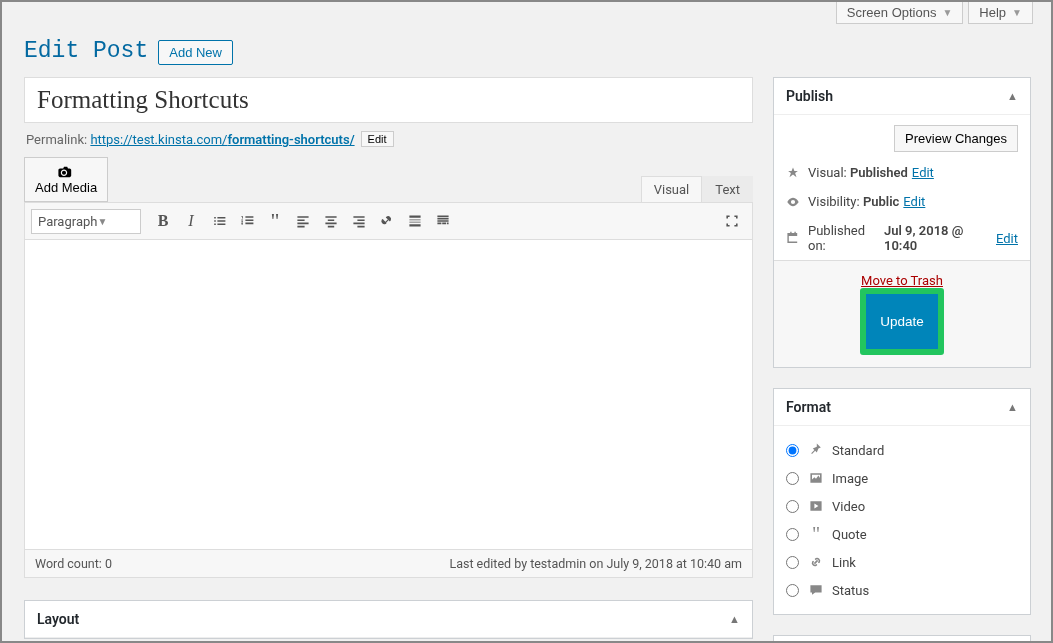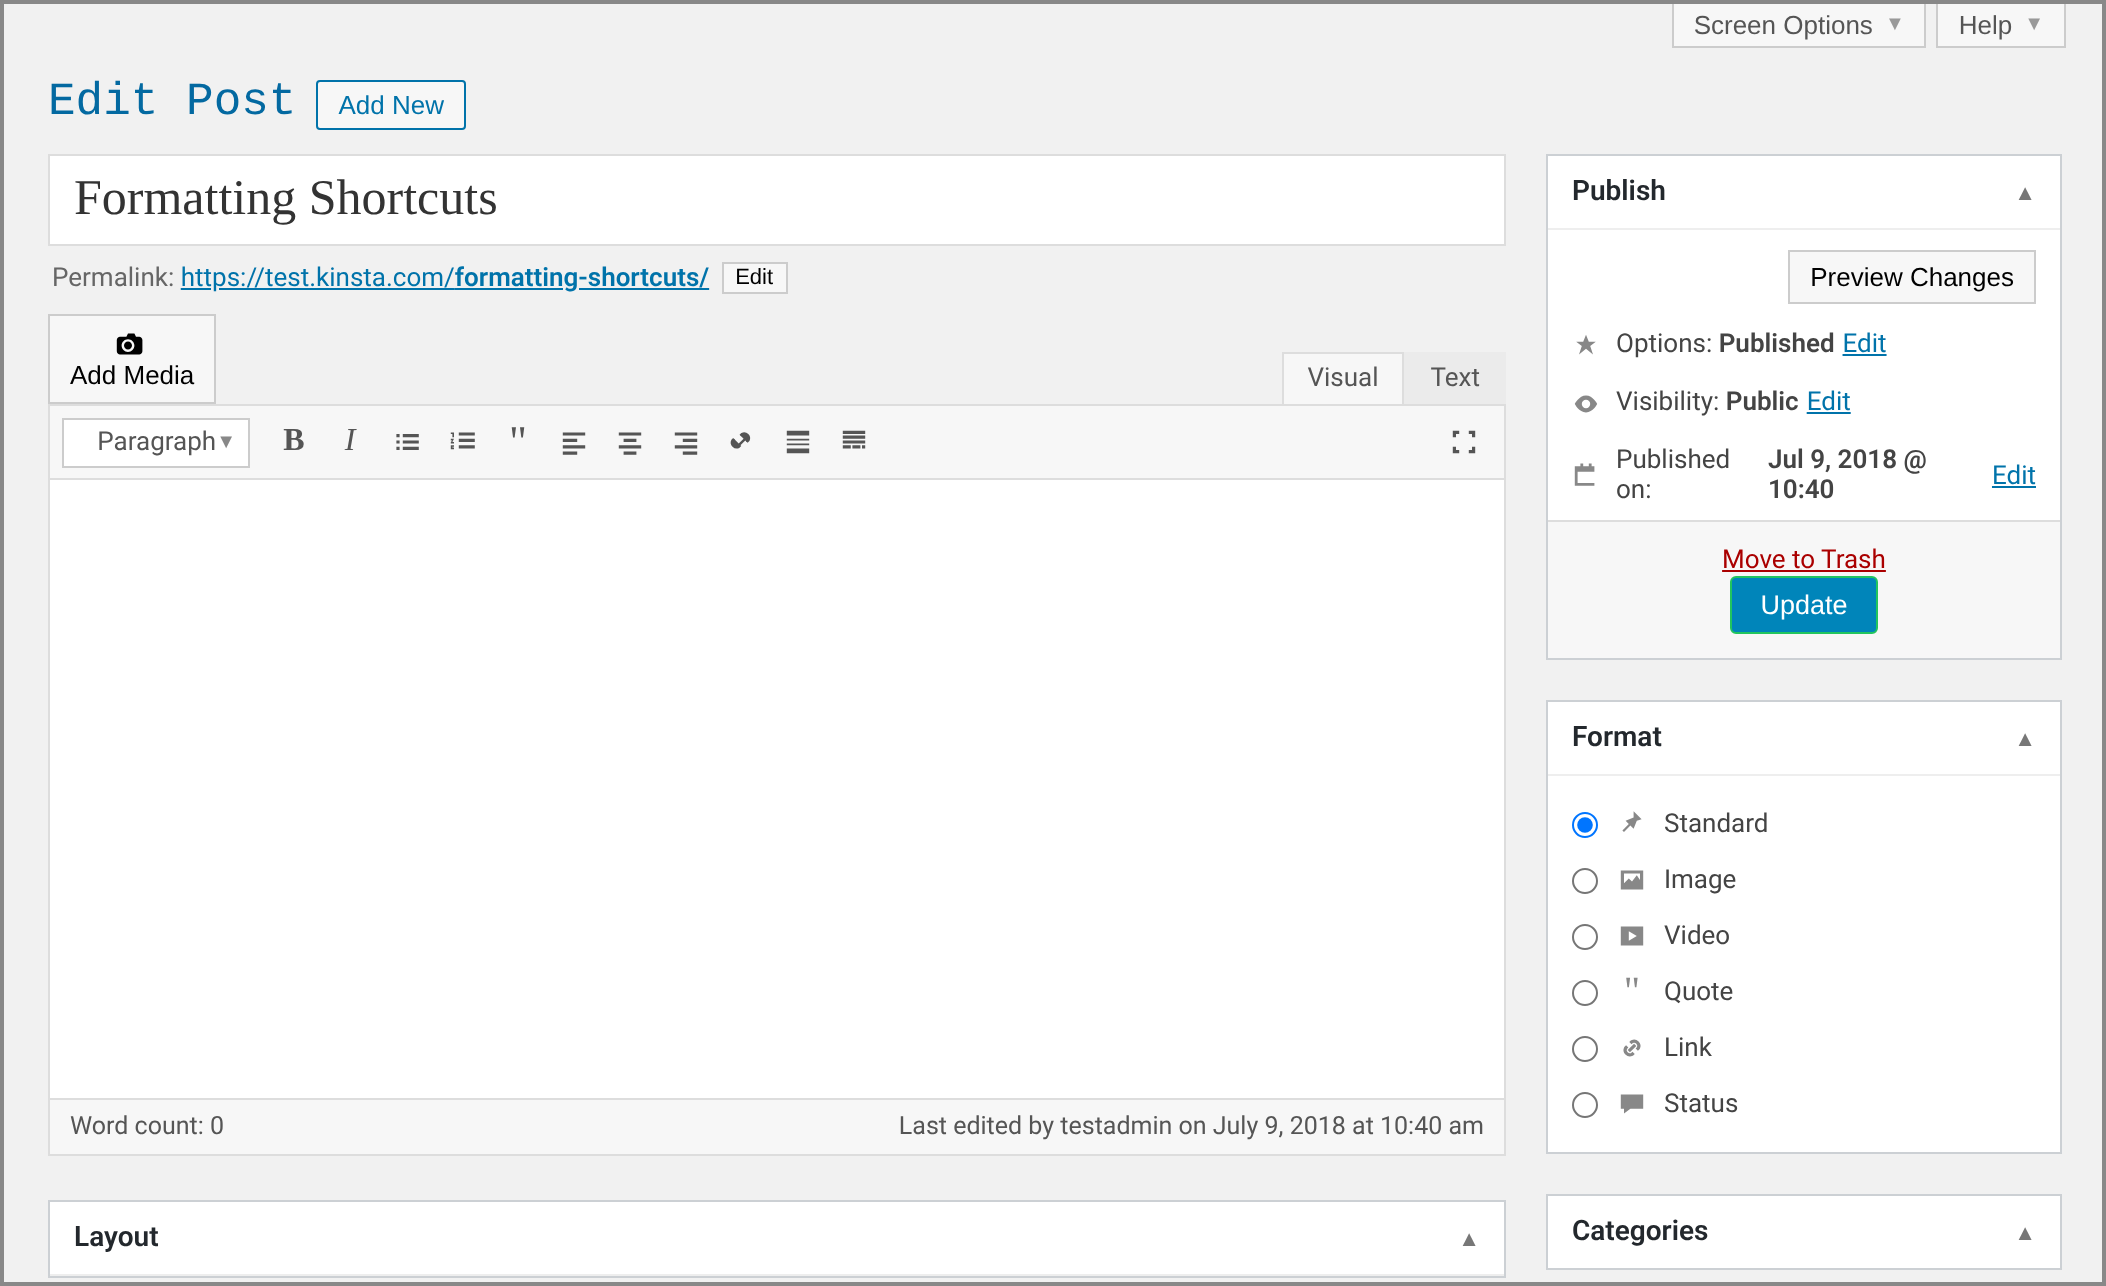--- a/index.html
+++ b/index.html
@@ -19,38 +19,38 @@
 .permalink-row a { color: #0073aa; text-decoration: underline; }
 .permalink-row a strong { font-weight: 600; }
 .edit-slug-btn { border: 1px solid #ccc; background: #f7f7f7; padding: 1px 6px; font-size: 11px; margin-left: 6px; cursor: pointer; }
 .media-row { display: flex; justify-content: space-between; align-items: flex-end; margin-bottom: 0; }
 .add-media-btn { border: 1px solid #ccc; background: #f7f7f7; padding: 6px 10px; font-size: 13px; cursor: pointer; display: flex; align-items: center; flex-direction: column; }
 .add-media-btn svg { margin-right: 5px; }
 .editor-tabs { display: flex; }
 .editor-tab { border: 1px solid #ddd; border-bottom: none; padding: 5px 12px; background: #f7f7f7; font-size: 13px; color: #555; cursor: pointer; }
 .editor-tab.inactive { background: #ebebeb; border-color: transparent; }
 .toolbar { border: 1px solid #ddd; background: #f7f7f7; padding: 4px 6px; display: flex; align-items: center; }
-.format-select { border: 1px solid #ccc; background: #fff; padding: 4px 6px; font-size: 13px; color: #555; margin-right: 8px; display: flex; align-items: center; width: 94px; justify-content: flex-end; cursor: pointer; }
+.format-select { border: 1px solid #ccc; background: #fff; padding: 4px 6px; font-size: 13px; color: #555; margin-right: 8px; display: flex; align-items: center; width: 110px; justify-content: flex-start; cursor: pointer; }
 .tb-btn { width: 28px; height: 28px; display: flex; align-items: center; justify-content: center; color: #555; cursor: pointer; font-size: 16px; }
 .tb-spacer { flex: 1; }
 .editor-area { border: 1px solid #ddd; border-top: none; background: #fff; height: 310px; }
 .editor-status { border: 1px solid #ddd; border-top: none; background: #f7f7f7; padding: 6px 10px; display: flex; justify-content: space-between; font-size: 12.5px; color: #555; }
 .postbox { border: 1px solid #ccd0d4; background: #fff; margin-bottom: 20px; }
 .postbox-header { padding: 10px 12px; font-size: 14px; font-weight: 600; color: #23282d; display: flex; justify-content: space-between; align-items: center; border-bottom: 1px solid #eee; cursor: pointer; }
 .postbox-header .tri { color: #777; font-size: 11px; }
 .postbox-inside { padding: 10px 12px; }
 .preview-row { display: flex; justify-content: flex-end; padding: 10px 12px 6px; }
 .preview-btn { border: 1px solid #ccc; background: #f7f7f7; padding: 5px 10px; font-size: 13px; cursor: pointer; }
 .misc-row { padding: 7px 12px; font-size: 13px; color: #444; display: flex; align-items: center; }
 .misc-row svg { color: #888; margin-right: 8px; flex-shrink: 0; }
 .misc-row a { color: #0073aa; text-decoration: underline; margin-left: 4px; }
 .misc-row strong { font-weight: 600; }
 .publish-actions { display: flex; justify-content: space-between; align-items: center; padding: 12px; border-top: 1px solid #ddd; background: #f7f7f7; flex-direction: column; }
 .trash-link { color: #a00; text-decoration: underline; cursor: pointer; font-size: 13px; }
-.update-btn { background: #0085ba; border: 1px solid #22c55e; color: #fff; padding: 6px 14px; font-size: 13.5px; cursor: pointer; border-radius: 3px; }
+.update-btn { background: #0085ba; border: 6px solid #22c55e; color: #fff; padding: 20px 14px; font-size: 13.5px; cursor: pointer; border-radius: 3px; }
 .format-option { display: flex; align-items: center; padding: 5px 0; font-size: 13px; color: #444; }
 .format-option input { margin-right: 8px; }
 .fmt-icon { width: 18px; height: 18px; display: flex; align-items: center; justify-content: center; color: #888; margin-right: 7px; }
 .layout-box { border: 1px solid #ccd0d4; background: #fff; margin-top: 22px; }
 </style>
 </head>
 <body>
 
 <div class="top-bar">
   <button class="top-btn">
@@ -169,21 +169,21 @@
           <span>Publish</span>
           <span class="tri">▲</span>
         </div>
         <div class="preview-row">
           <button class="preview-btn">Preview Changes</button>
         </div>
         <div class="misc-row">
           <svg width="14" height="14" viewBox="0 0 20 20">
               <path fill="currentColor" d="M10 2l2 5h5l-4 3 2 6-5-4-5 4 2-6-4-3h5z"></path>
             </svg>
-          <span>Options:</span>&nbsp;<strong>Published</strong>
+          <span>Visual:</span>&nbsp;<strong>Published</strong>
           <a href="#">Edit</a>
         </div>
         <div class="misc-row">
           <svg width="14" height="14" viewBox="0 0 20 20">
               <path fill="currentColor" d="M10 4C5 4 2 10 2 10s3 6 8 6 8-6 8-6-3-6-8-6zm0 9a3 3 0 110-6 3 3 0 010 6z"></path>
             </svg>
           <span>Visibility:</span>&nbsp;<strong>Public</strong>
           <a href="#">Edit</a>
         </div>
         <div class="misc-row">

